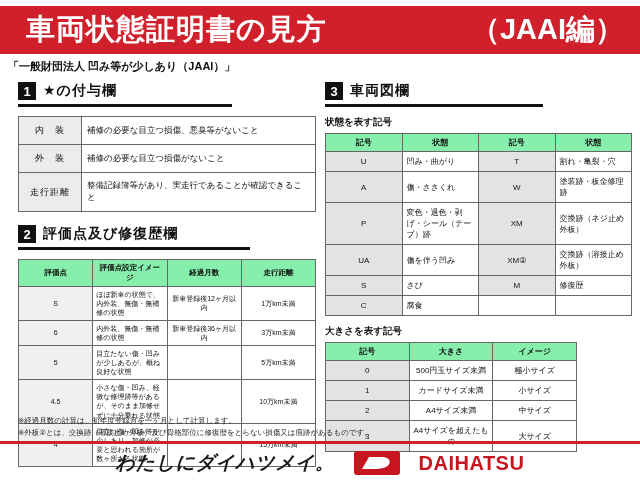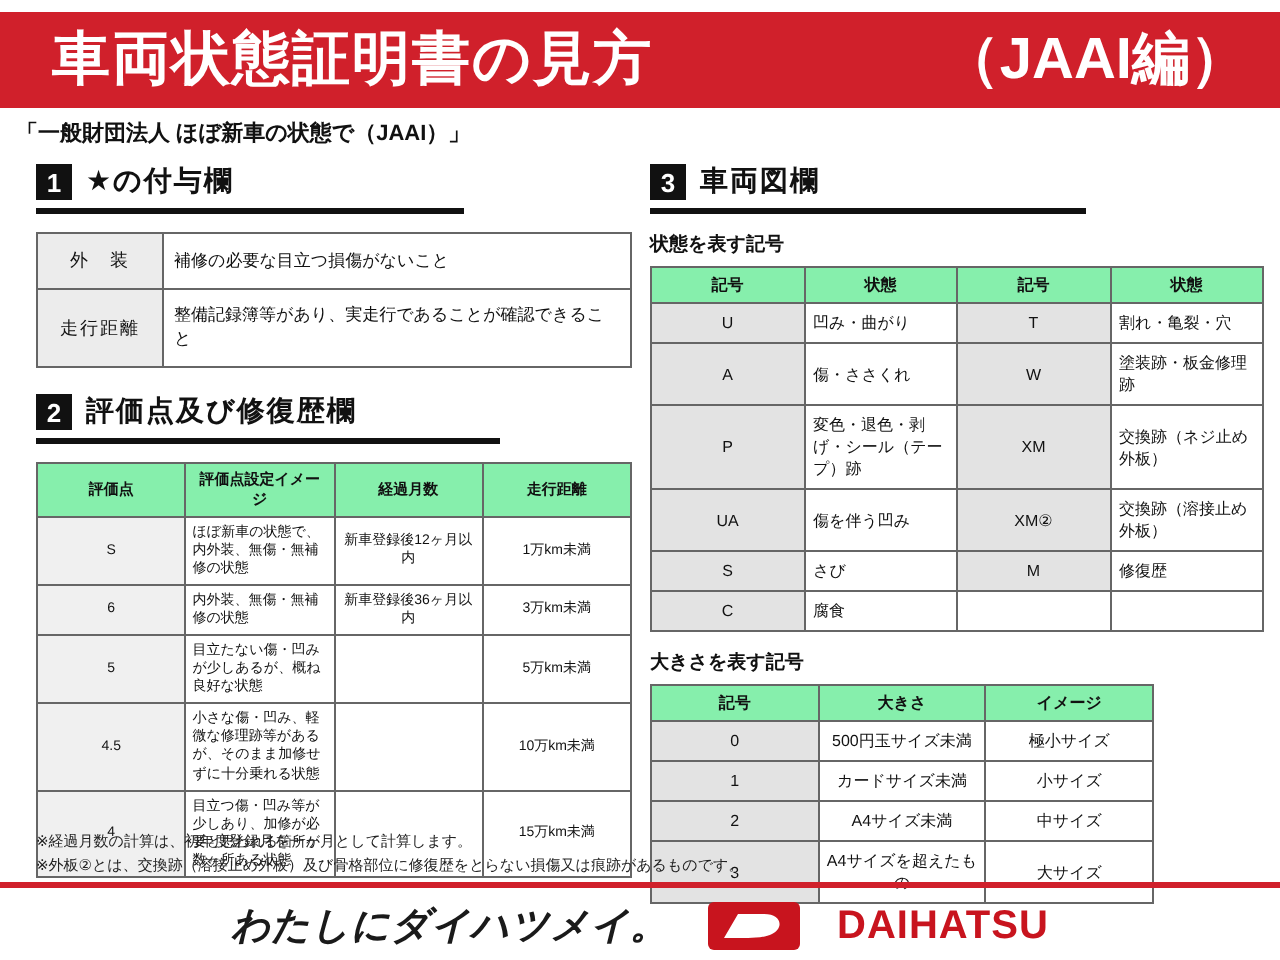--- a/index.html
+++ b/index.html
@@ -83,29 +83,33 @@
   .brand{font-size:20px;font-weight:bold;color:var(--brand_red);letter-spacing:0.5px;text-align:center;}
 </style>
 </head>
 <body>
 
 <div class="banner">
   <span class="title">車両状態証明書の見方</span>
   <span class="edition">（JAAI編）</span>
 </div>
 
-<div class="subtitle">「一般財団法人 ほぼ新車の状態で（JAAI）」</div>
+<div class="subtitle">「一般財団法人 凹み等が少しあり（JAAI）」</div>
 
 <div class="col-left">
   <div class="sec-header w1">
     <span class="sec-num">1</span>
     <span class="sec-title">★の付与欄</span>
   </div>
   <table class="t1">
     <tbody>
+        <tr>
+          <td>内　装</td>
+          <td>補修の必要な目立つ損傷、悪臭等がないこと</td>
+        </tr>
         <tr>
           <td>外　装</td>
           <td>補修の必要な目立つ損傷がないこと</td>
         </tr>
         <tr>
           <td>走行距離</td>
           <td>整備記録簿等があり、実走行であることが確認できること</td>
         </tr>
       </tbody>
   </table>

